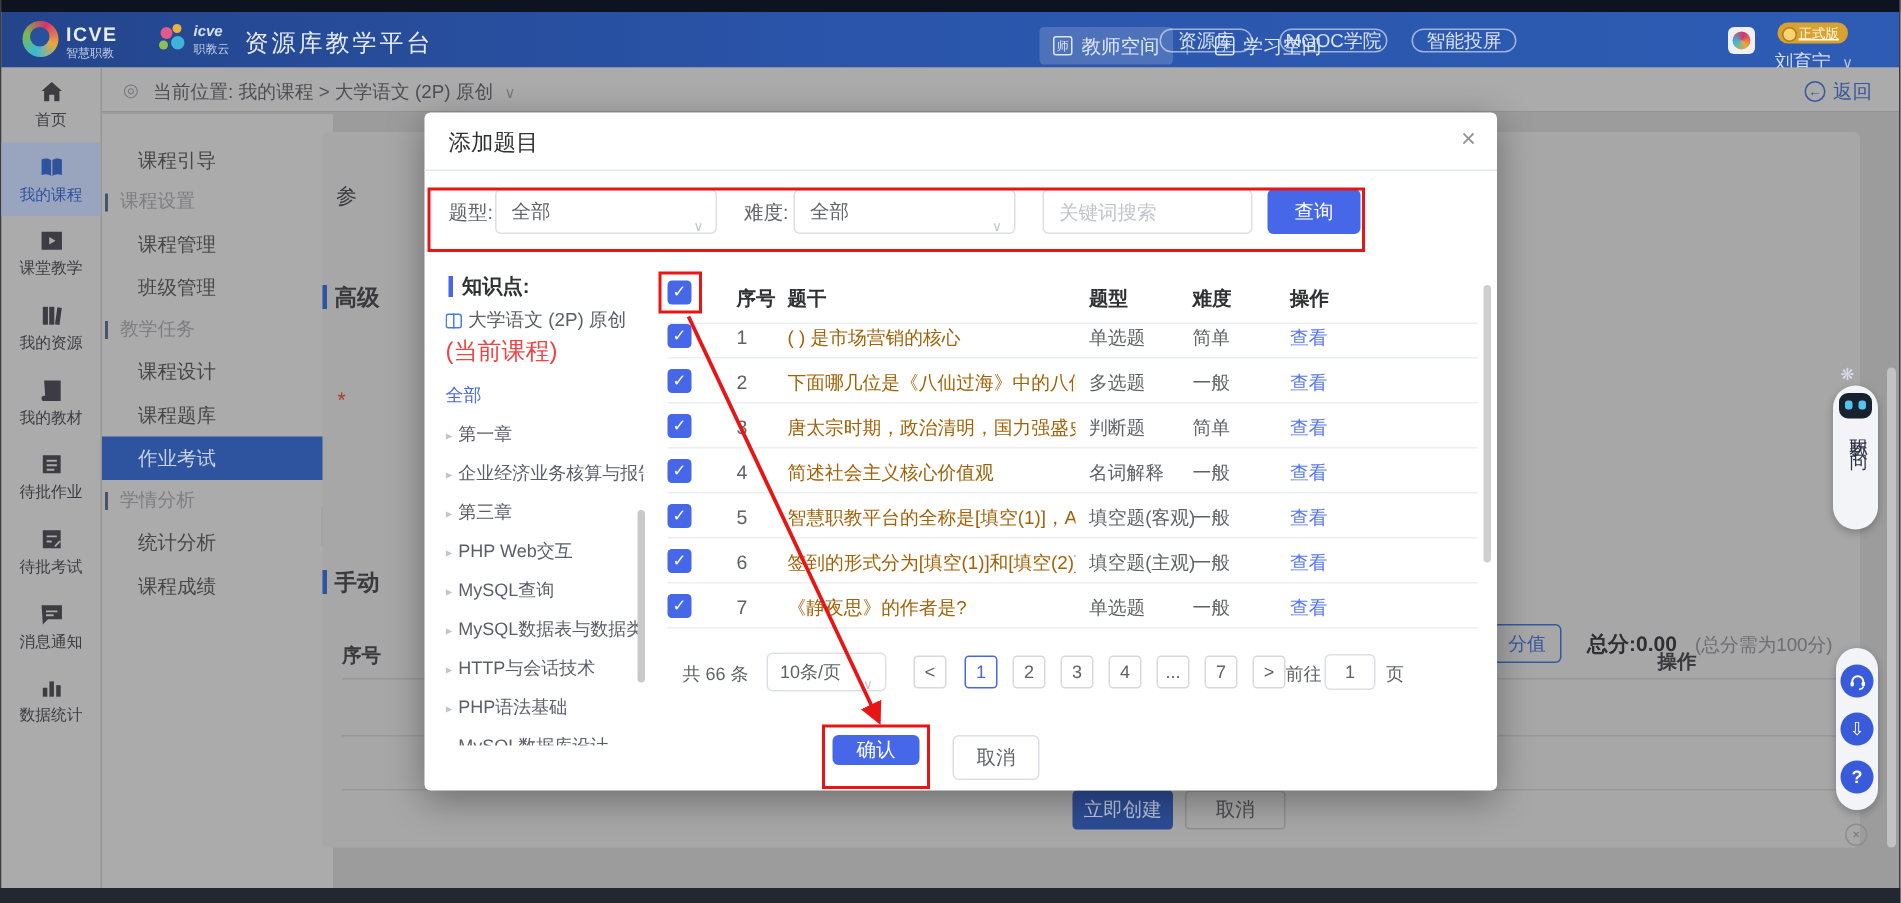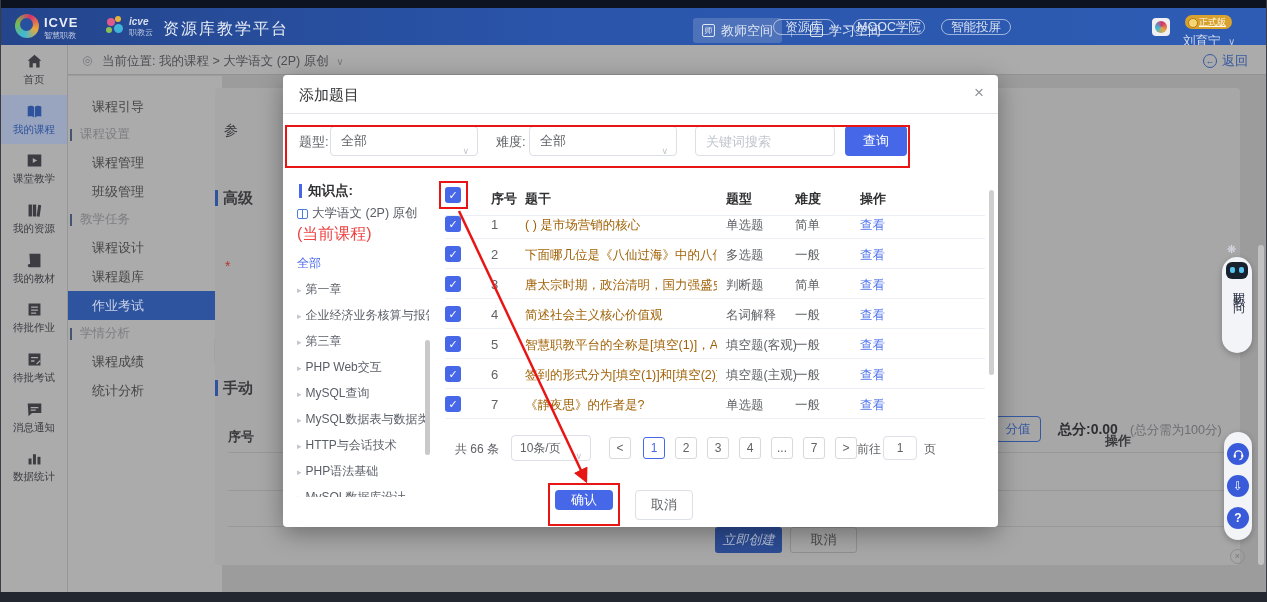--- a/index.html
+++ b/index.html
@@ -56,21 +56,21 @@
 .sm-group::before { content:""; position:absolute; left:2px; top:8px; width:2px; height:12px; background:#47546e; }
 .sm-item.active { background:#2e539f; color:#c9d3e8; }
 .collapse-tab { left:214px; top:338px; width:16px; height:26px; background:#a3a3a3; border-radius:0 8px 8px 0; color:#6e6e72; font-size:11px; line-height:26px; text-align:center; }
 
 
 .main-card { left:215px; top:88px; width:1025px; height:477px; background:#a7a7a7; border-radius:4px; }
 .bg-frag { color:#3a3a3e; }
 .bg-bar { width:3px; height:16px; background:#2e539f; }
 .bg-line { height:1px; background:#989898; }
 .score-btn { border:1px solid #35589f; color:#35589f; border-radius:4px; font-size:12.5px; text-align:center; line-height:24px; background:#a7a7a7; }
-.create-btn { background:#2c4c94; color:#b9c3da; border-radius:3px; font-size:13px; text-align:center; line-height:26px;font-style:italic; }
+.create-btn { background:#2c4c94; color:#b9c3da; border-radius:3px; font-size:13px; text-align:center; line-height:26px; }
 .cancel-bg-btn { background:#a7a7a7; border:1px solid #8f8f8f; color:#4a4a4e; border-radius:3px; font-size:13px; text-align:center; line-height:24px; }
 
 
 .robot-pill { left:1222px; top:257px; width:30px; height:96px; background:#f2f4f8; border-radius:15px; box-shadow:0 2px 6px rgba(0,0,0,.25); }
 .robot-face { position:absolute; left:4px; top:5px; width:22px; height:17px; background:#18222f; border-radius:6px; }
 .robot-face i { position:absolute; top:5px; width:5px; height:6px; background:#56c2ef; border-radius:2px; }
 .robot-label { position:absolute; left:0; top:26px; width:30px; text-align:center; font-size:12px; color:#2c3140; line-height:16px; }
 .sparkle { left:1227px; top:243px; color:#d8dce6; font-size:11px; }
 .service-pill { left:1224px; top:432px; width:28px; height:108px; background:#f2f4f8; border-radius:14px; box-shadow:0 2px 6px rgba(0,0,0,.25); display:flex; flex-direction:column; align-items:center; justify-content:space-around; padding:6px 0; }
 .svc-ico { width:22px; height:22px; border-radius:50%; background:#3a5bd9; color:#fff; font-size:12px; display:flex; align-items:center; justify-content:center; }
@@ -255,22 +255,22 @@
 <div class="abs submenu">
   <div class="sm-item">课程引导</div>
   <div class="sm-group">课程设置</div>
   <div class="sm-item">课程管理</div>
   <div class="sm-item">班级管理</div>
   <div class="sm-group">教学任务</div>
   <div class="sm-item">课程设计</div>
   <div class="sm-item">课程题库</div>
   <div class="sm-item active">作业考试</div>
   <div class="sm-group">学情分析</div>
+  <div class="sm-item">统计分析</div>
   <div class="sm-item">课程成绩</div>
-  <div class="sm-item">统计分析</div>
 </div>
 <div class="abs collapse-tab">«</div>
 
 <div class="abs main-card"></div>
 <div class="abs bg-frag" style="left:224px;top:122px;font-size:14px;">参</div>
 <div class="abs bg-bar" style="left:215px;top:190px;"></div>
 <div class="abs bg-frag" style="left:223px;top:189px;font-size:15px;font-weight:bold;">高级</div>
 <div class="abs" style="left:225px;top:258px;font-size:14px;color:#b0392e;">*</div>
 <div class="abs bg-bar" style="left:215px;top:380px;"></div>
 <div class="abs bg-frag" style="left:223px;top:379px;font-size:15px;font-weight:bold;">手动</div>

